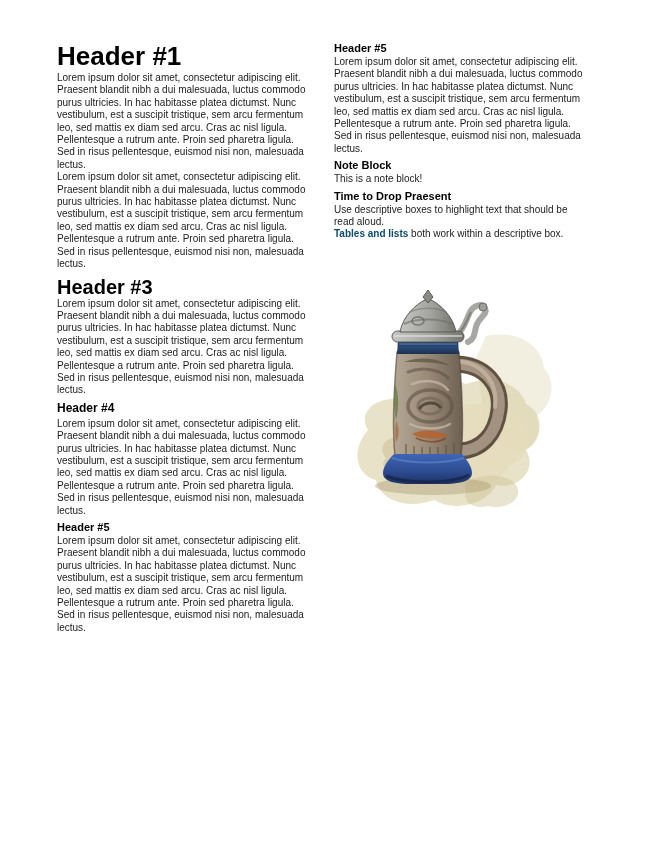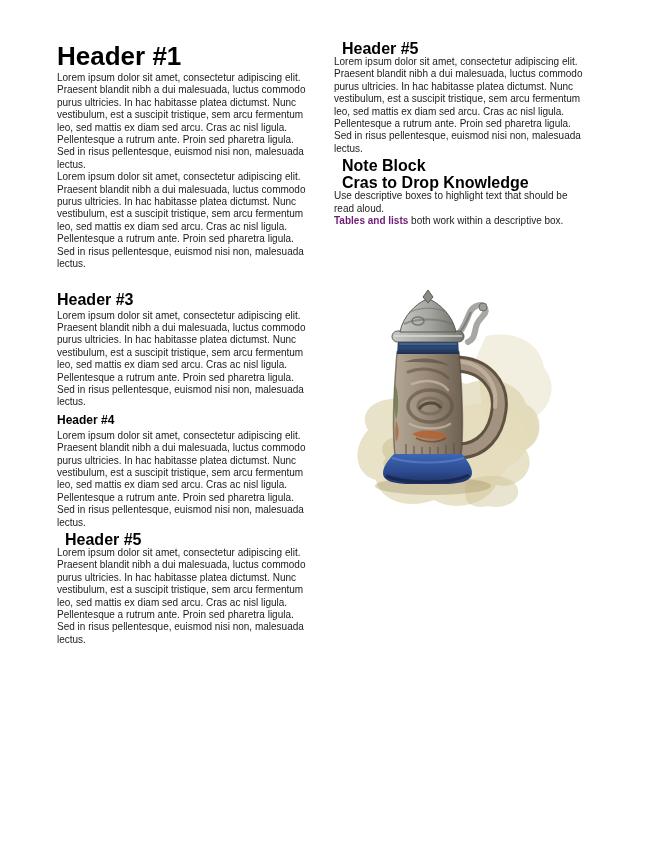--- a/index.html
+++ b/index.html
@@ -23,25 +23,25 @@
     margin: 0;
     color: #1b1b1d;
     letter-spacing: 0;
   }
   h1, h2, h3, h4, .minor-h {
     font-weight: 700;
     color: #000000;
   }
   h1 { font-size: 26px;   line-height: 28px; margin: 0 0 2px 0; }
   h2 { font-size: 21px;   line-height: 24px; margin: 6px 0 4px 0; }
-  h3 { font-size: 16px; line-height: 17px; margin: 20px 0 2px 0; }
+  h3 { font-size: 20px; line-height: 17px; margin: 8px 0 2px 0; }
   h4 { font-size: 12px;   line-height: 15px; margin: 4px 0 2px 0; }
-  .minor-h { font-size: 16px; line-height: 13px; margin: 4px 0 1px 8px; display: block; }
+  .minor-h { font-size: 11px; line-height: 13px; margin: 4px 0 1px 0; display: block; }
   .minor-h.first { margin-top: 0; }
-  b.lead { font-weight: 700; color: #701a75; margin-top: 36px; }
+  b.lead { font-weight: 700; color: #0c4a6e; margin-top: 36px; }
 
   .illustration {
     position: absolute;
     left: 336px;
     top: 288px;
     width: 236px;
     height: 252px;
   }
   .illustration svg { display: block; width: 100%; height: 100%; }
 </style>
@@ -64,22 +64,23 @@
 
     <span class="minor-h">Header #5</span>
     <p class="body">Lorem ipsum dolor sit amet, consectetur adipiscing elit. Praesent blandit nibh a dui malesuada, luctus commodo purus ultricies. In hac habitasse platea dictumst. Nunc vestibulum, est a suscipit tristique, sem arcu fermentum leo, sed mattis ex diam sed arcu. Cras ac nisl ligula. Pellentesque a rutrum ante. Proin sed pharetra ligula. Sed in risus pellentesque, euismod nisi non, malesuada lectus.</p>
   </div>
 
   <div class="col col-right">
     <span class="minor-h first">Header #5</span>
     <p class="body">Lorem ipsum dolor sit amet, consectetur adipiscing elit. Praesent blandit nibh a dui malesuada, luctus commodo purus ultricies. In hac habitasse platea dictumst. Nunc vestibulum, est a suscipit tristique, sem arcu fermentum leo, sed mattis ex diam sed arcu. Cras ac nisl ligula. Pellentesque a rutrum ante. Proin sed pharetra ligula. Sed in risus pellentesque, euismod nisi non, malesuada lectus.</p>
 
     <span class="minor-h">Note Block</span>
+    <p class="body">This is a note block!</p>
 
-    <span class="minor-h">Cras to Drop Knowledge</span>
+    <span class="minor-h">Time to Drop Praesent</span>
     <p class="body">Use descriptive boxes to highlight text that should be read aloud.</p>
 
     <p class="body"><b class="lead">Tables and lists</b><span> both work within a descriptive box.</span></p>
   </div>
 
   <div class="illustration">
     <svg viewBox="0 0 236 252" xmlns="http://www.w3.org/2000/svg">
       <defs>
         <linearGradient id="bodyGrad" x1="0" y1="0" x2="1" y2="0">
           <stop offset="0" stop-color="#b5a795"></stop>

